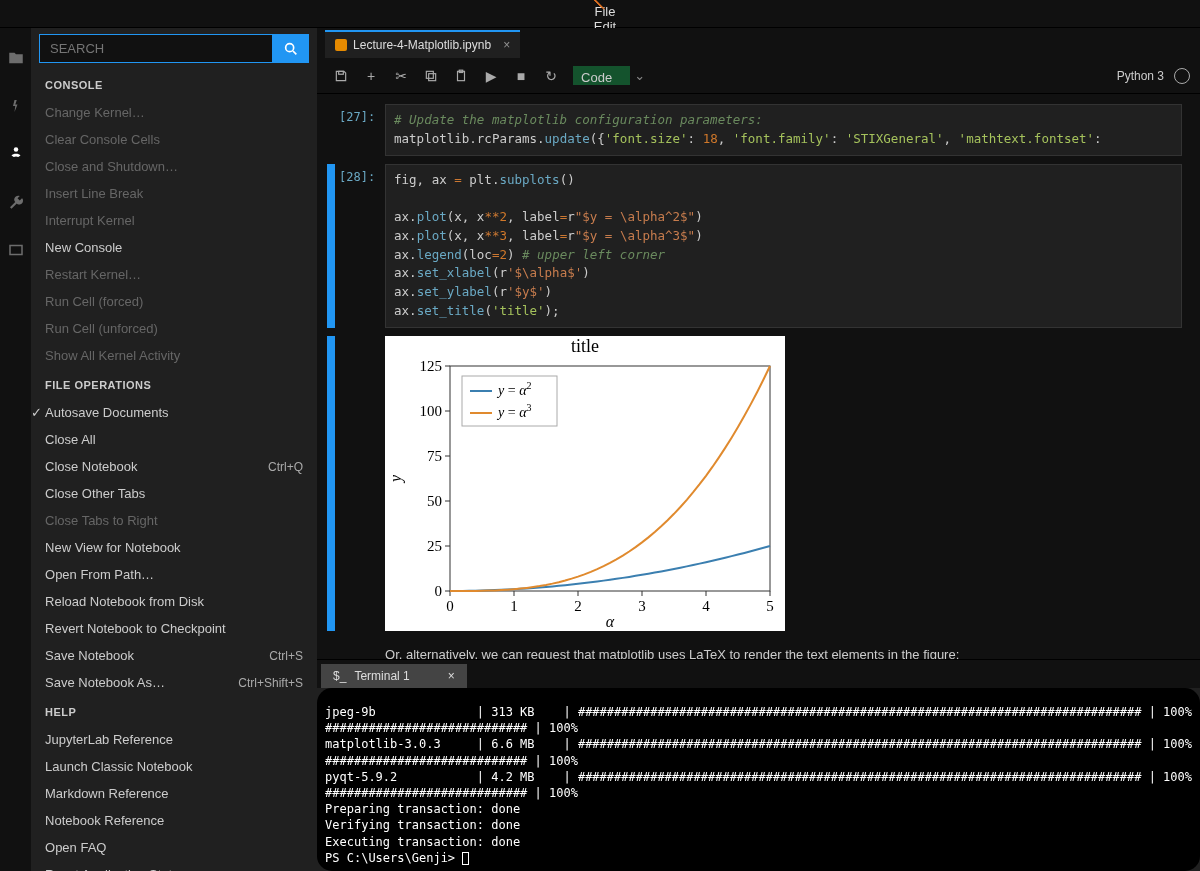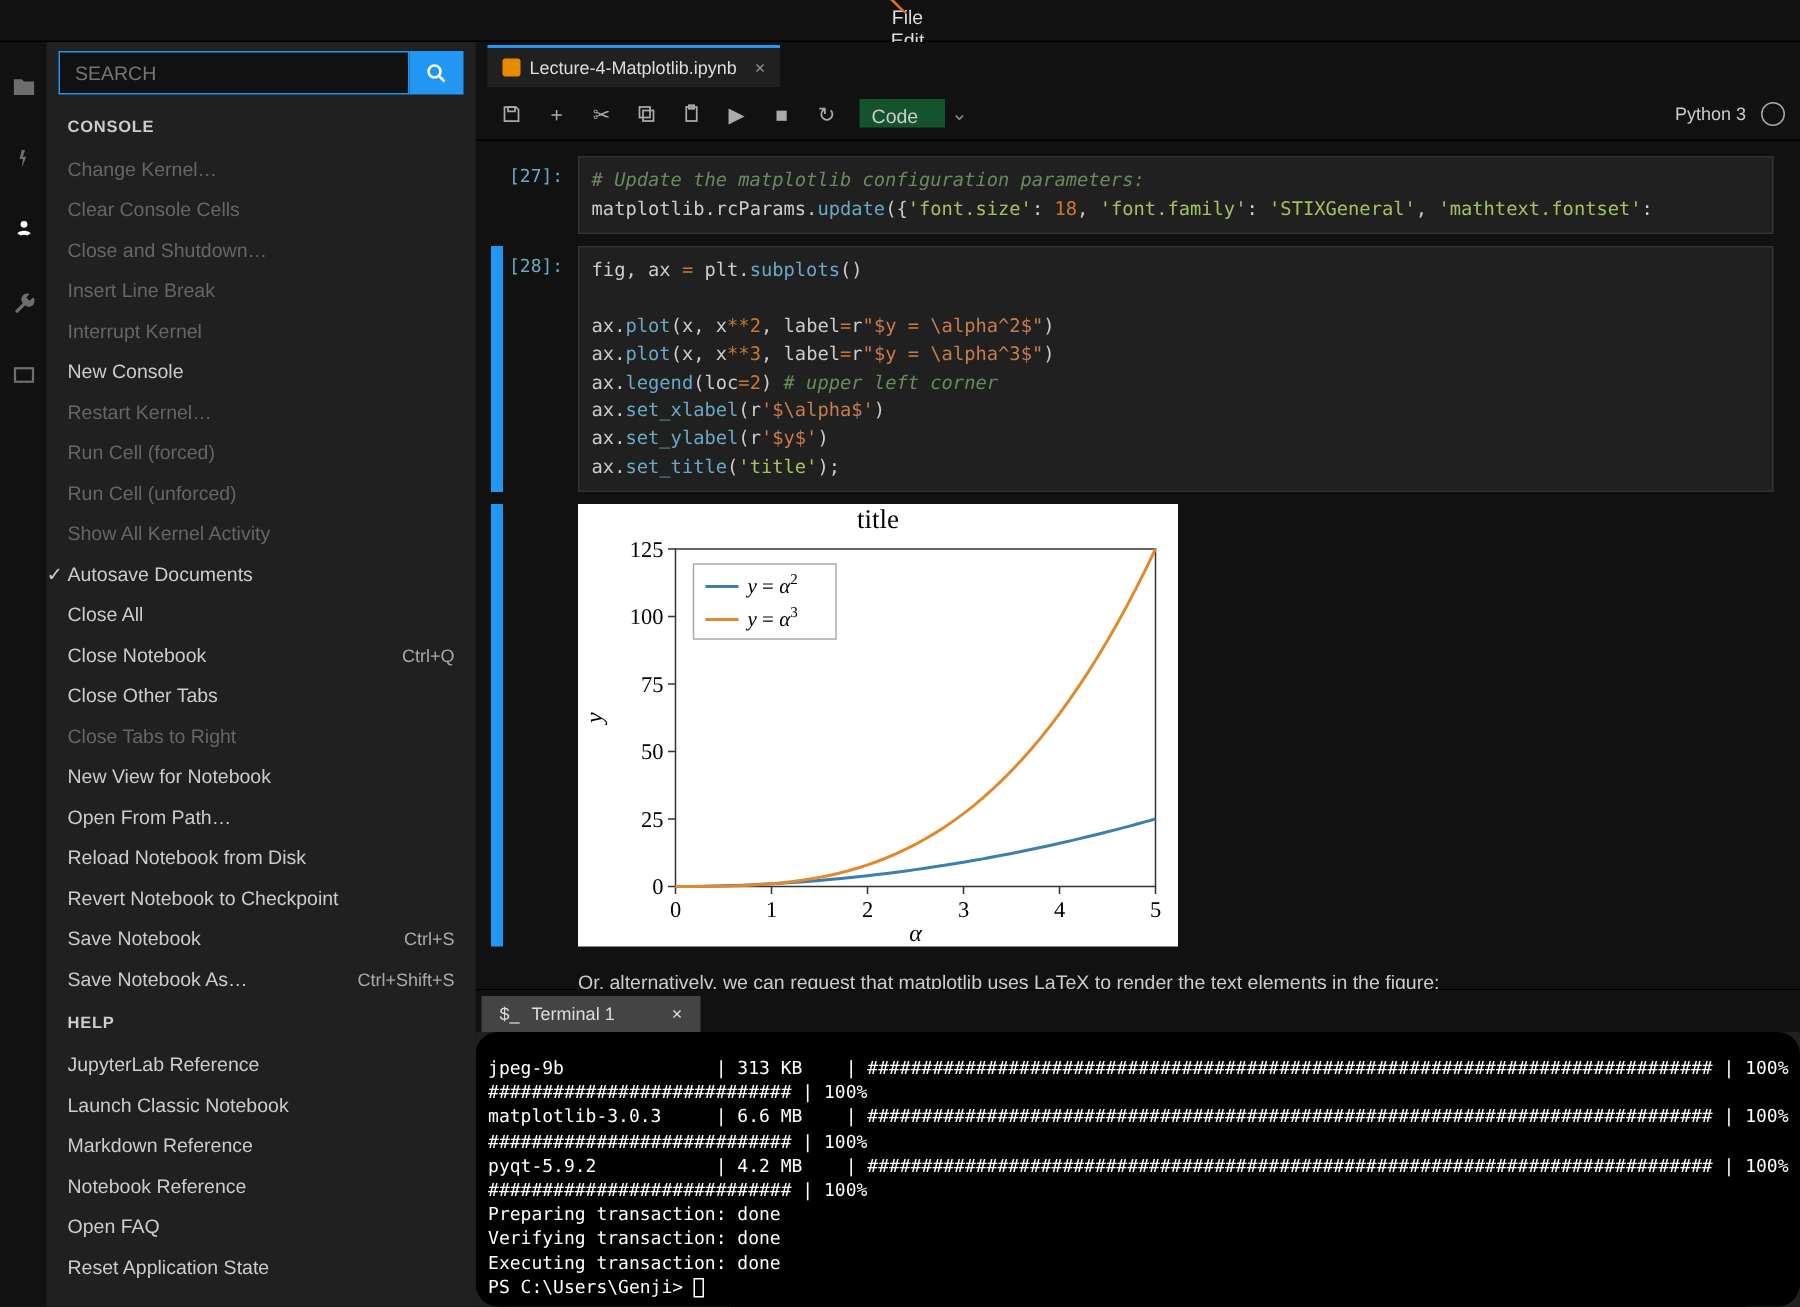--- a/index.html
+++ b/index.html
@@ -152,20 +152,21 @@
         </div>
         <div class="cmd dim">
           <span>Run Cell (forced)</span>
         </div>
         <div class="cmd dim">
           <span>Run Cell (unforced)</span>
         </div>
         <div class="cmd dim">
           <span>Show All Kernel Activity</span>
         </div>
+        <div class="sect-head">FILE OPERATIONS</div>
         <div class="cmd">
           <span><span class="chk">✓</span>Autosave Documents</span>
         </div>
         <div class="cmd">
           <span>Close All</span>
         </div>
         <div class="cmd">
           <span>Close Notebook</span>
           <span class="short">Ctrl+Q</span>
         </div>

